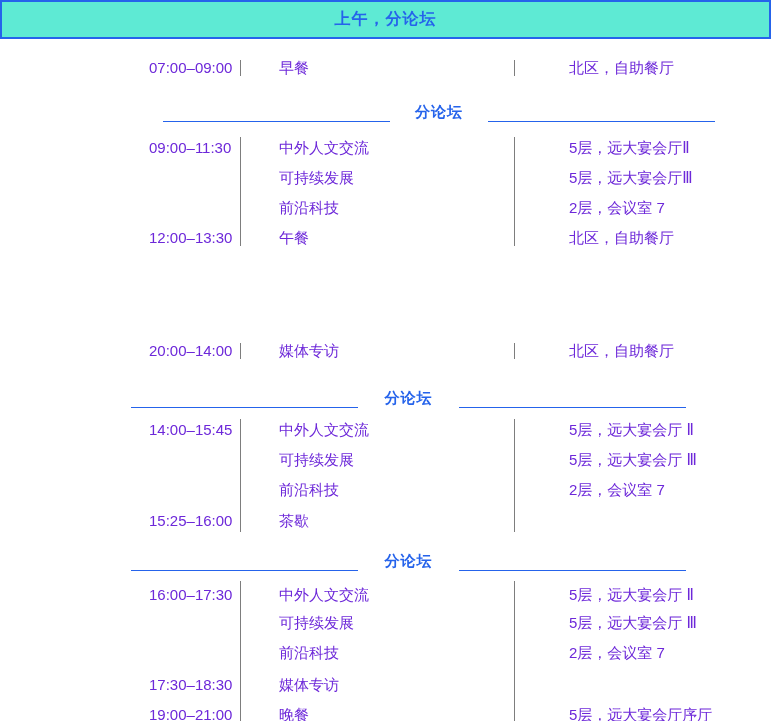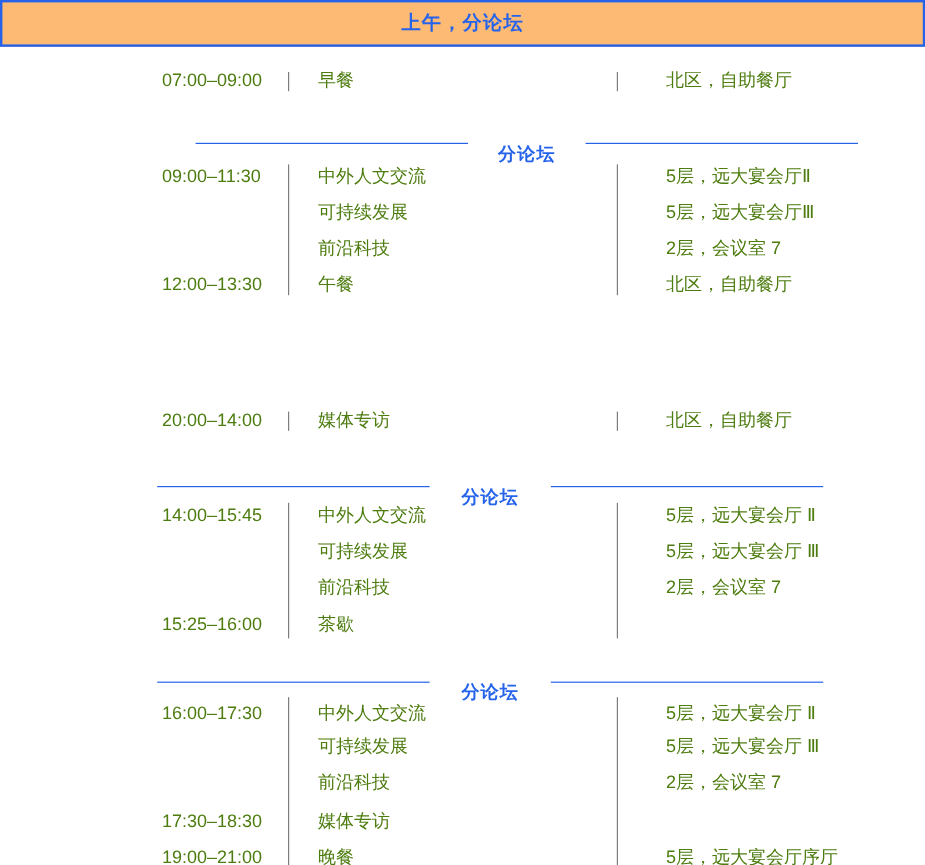--- a/index.html
+++ b/index.html
@@ -2,31 +2,31 @@
 <html><head>
 <meta charset="utf-8">
 <style>
   html,body{margin:0;padding:0;background:#ffffff;}
   .page{
     position:relative;width:771px;height:721px;background:#ffffff;
     overflow:hidden;font-family:"Liberation Sans","DejaVu Sans",sans-serif;
   }
   .banner{
     position:absolute;left:0;width:771px;box-sizing:border-box;
-    border:2px solid #2563eb;background:#fdba74;
+    border:2px solid #2563eb;background:#5eead4;
     display:flex;align-items:center;justify-content:center;
     font-weight:bold;font-size:16px;color:#2563eb;letter-spacing:1px;
   }
-  .row{position:absolute;left:2px;width:643px;height:20px;line-height:20px;
-    font-size:15px;color:#4d7c0f;}
+  .row{position:absolute;left:16px;width:643px;height:20px;line-height:20px;
+    font-size:15px;color:#6d28d9;}
   .row .time{position:absolute;left:133px;white-space:nowrap;}
   .row .event{position:absolute;left:263px;white-space:nowrap;}
   .row .loc{position:absolute;left:529px;white-space:nowrap;margin-left:24px;}
   .vbar{position:absolute;width:1px;background:#7d7d7d;}
-  .divider{position:absolute;height:20px;display:flex;align-items:flex-start;justify-content:space-between;margin-top:17px;}
+  .divider{position:absolute;height:20px;display:flex;align-items:flex-end;justify-content:space-between;}
   .divider .dline{height:1px;background:#2563eb;width:227px;}
   .divider .dlabel{text-align:center;color:#2563eb;font-weight:bold;font-size:15px;letter-spacing:1px;}
 </style>
 </head>
 <body>
 
 <div class="page">
 
   <div class="banner" style="top:0;height:39px">
     <span>上午，分论坛</span>

